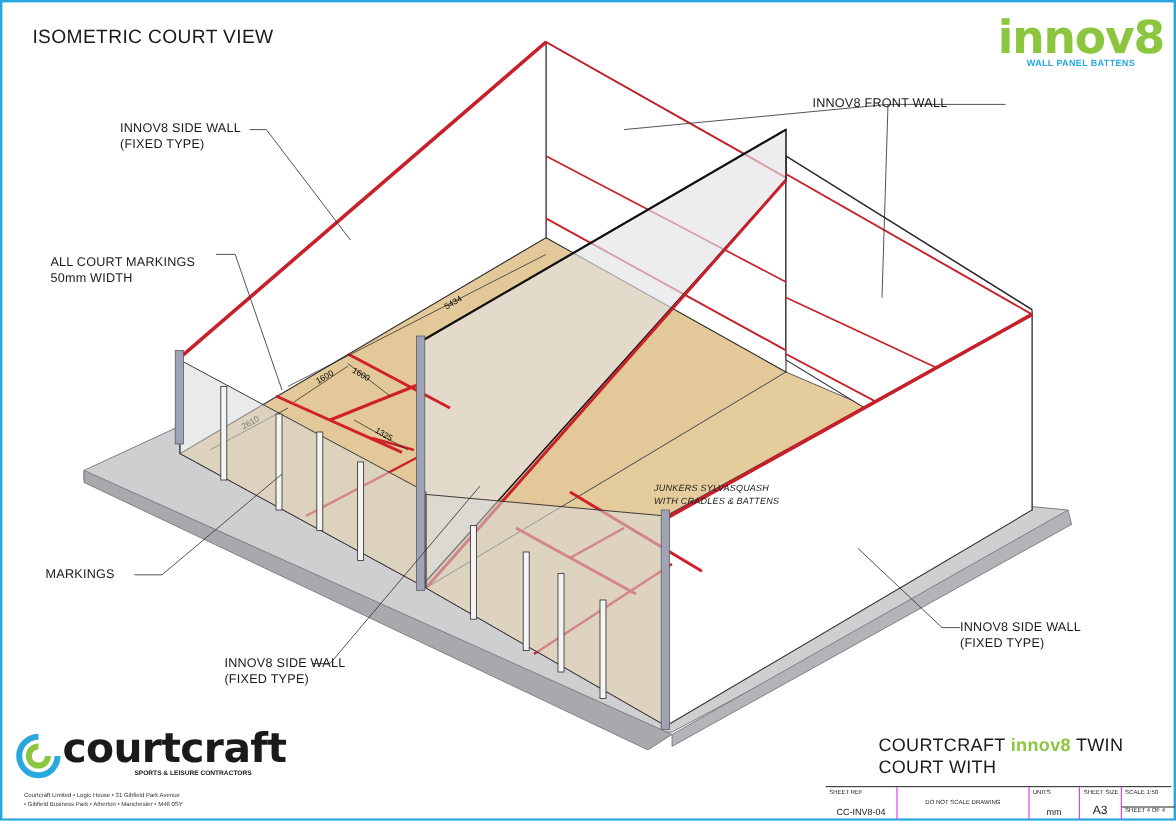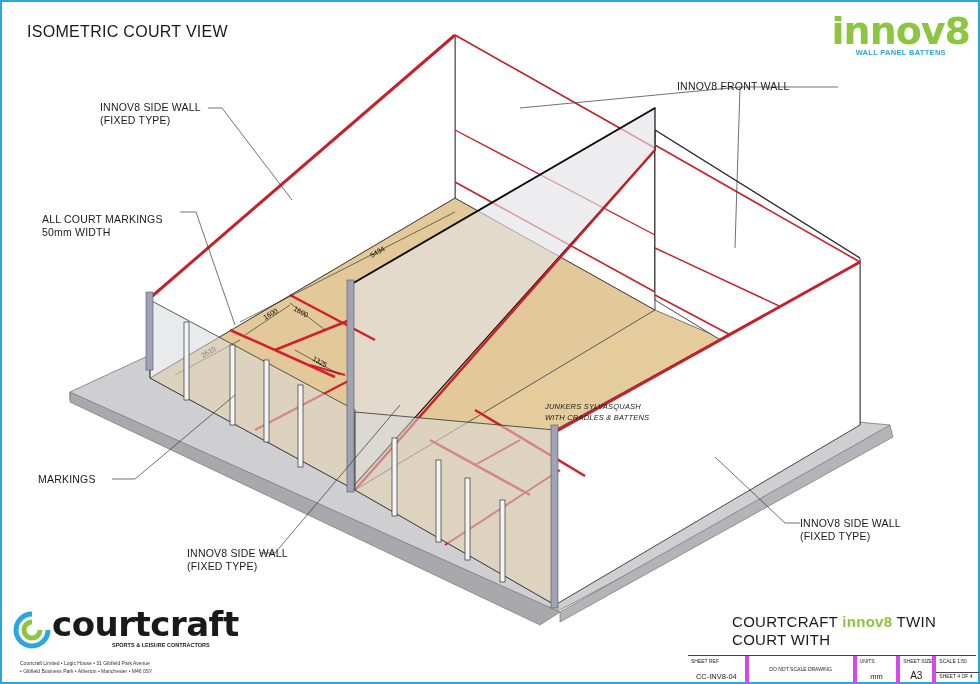--- a/index.html
+++ b/index.html
@@ -11,21 +11,21 @@
   .innov-word{font-size:38px;font-weight:bold;color:#8cc63f;line-height:34px;letter-spacing:-1px;font-family:"DejaVu Sans",sans-serif;}
   .innov-sub{font-size:7.5px;color:#29a8e0;font-weight:bold;letter-spacing:0.3px;}
   svg.draw{position:absolute;left:0;top:0;}
   .cc-logo{position:absolute;left:12px;top:610px;}
   .cc-word{position:absolute;left:40px;top:-6px;font-size:34px;font-weight:bold;color:#1a1a1a;letter-spacing:-0.5px;font-family:"DejaVu Sans",sans-serif;}
   .cc-tag{position:absolute;left:100px;top:32px;font-size:5.5px;font-weight:bold;white-space:nowrap;}
   .cc-addr{position:absolute;left:8px;font-size:5px;white-space:nowrap;color:#333;}
   .tb-title{position:absolute;left:700px;top:613px;font-size:15px;line-height:18px;letter-spacing:0.3px;margin-left:32px;}
   .tb-title .g{color:#8cc63f;font-weight:bold;}
   .tb{position:absolute;left:688px;top:655px;width:288px;height:27px;border-top:1px solid #444;display:flex;}
-  .tb .c{border-left:4px solid #d946ef;position:relative;font-size:5px;}
+  .tb .c{border-left:1px solid #d946ef;position:relative;font-size:5px;}
   .tb .c .h{position:absolute;left:3px;top:2px;}
   .tb .c .v{position:absolute;width:100%;text-align:center;bottom:2px;font-size:7.5px;}
 </style>
 </head>
 <body>
 
 <div class="frame"></div>
 
 <div class="title-top">ISOMETRIC COURT VIEW</div>
 

